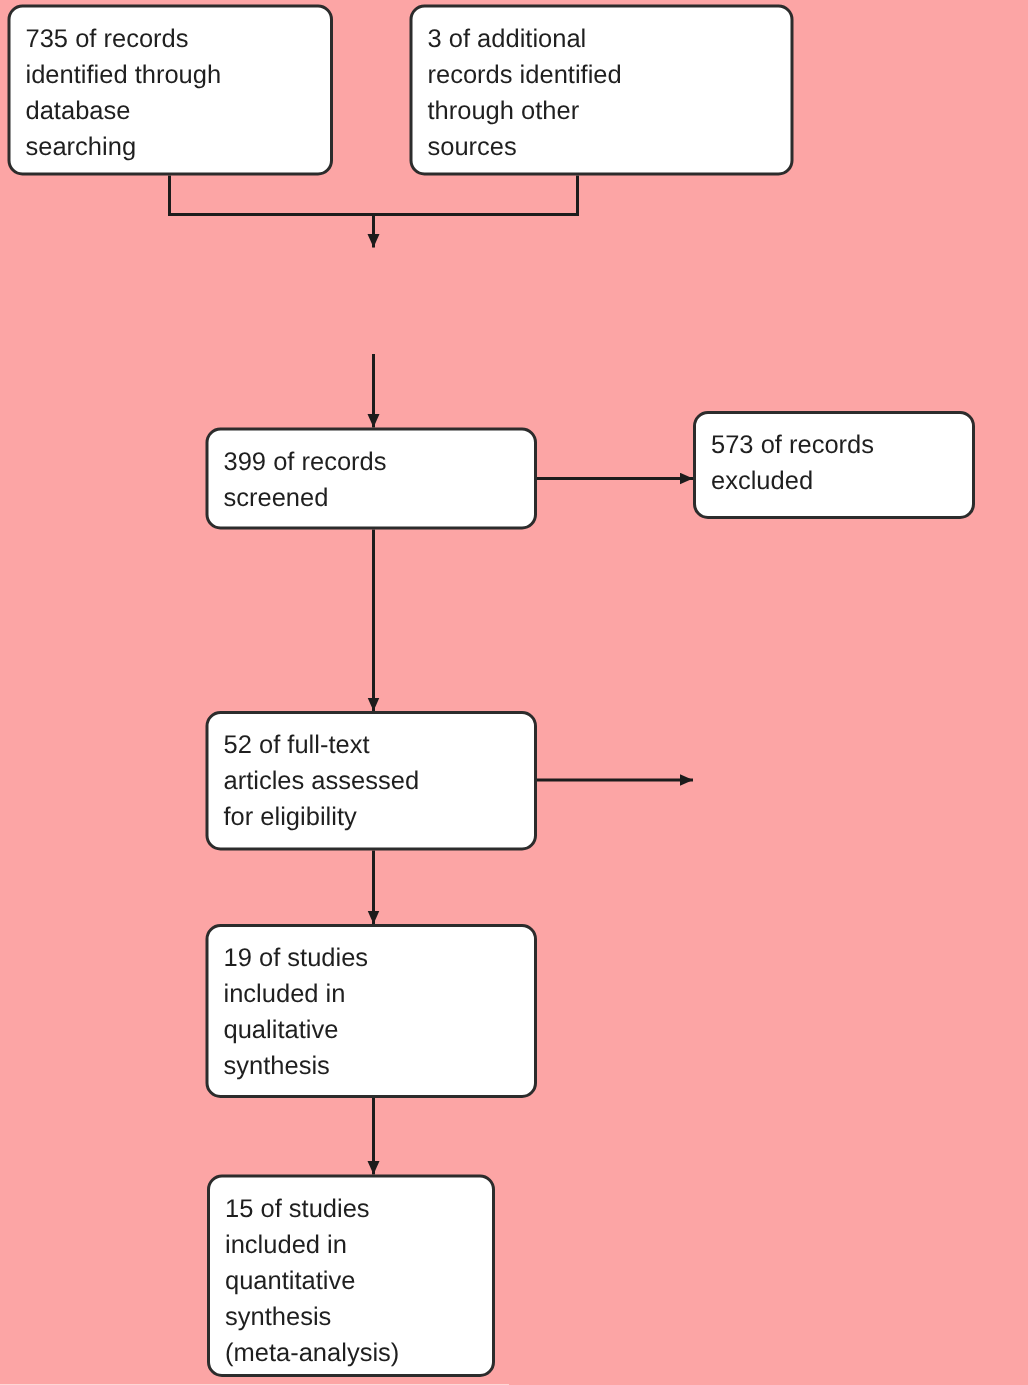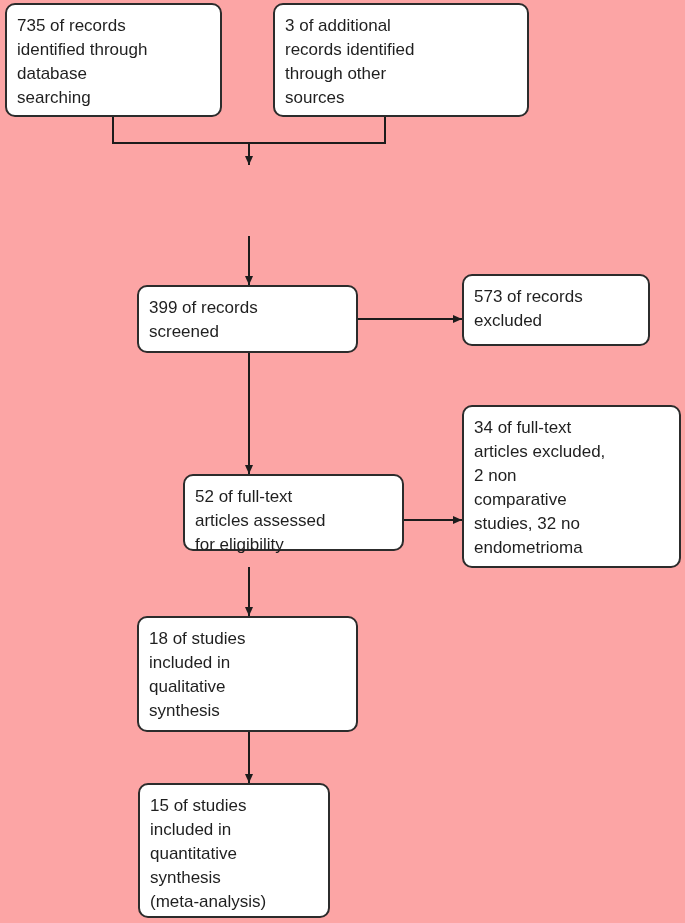--- a/index.html
+++ b/index.html
@@ -41,21 +41,21 @@
   }
   .node .node-text {
     white-space: pre-line;
   }
   
   .n0 { left: 5px;   top: 3px;   width: 217px; height: 114px; }
   .n1 { left: 273px; top: 3px;   width: 256px; height: 114px; }
   .n2 { left: 70px;  top: 165px; width: 358px; height: 71px;  }
   .n3 { left: 137px; top: 285px; width: 221px; height: 68px;  }
   .n4 { left: 462px; top: 274px; width: 188px; height: 72px;  }
-  .n5 { left: 137px; top: 474px; width: 221px; height: 77px; margin-left: 46px;  }
+  .n5 { left: 137px; top: 474px; width: 221px; height: 93px;  }
   .n6 { left: 462px; top: 405px; width: 219px; height: 163px; }
   .n7 { left: 137px; top: 616px; width: 221px; height: 116px; }
   .n8 { left: 138px; top: 783px; width: 192px; height: 135px; }
 </style>
 </head>
 <body>
 
 <div class="canvas">
 
   <svg class="connectors" width="685" height="923" viewBox="0 0 685 923" xmlns="http://www.w3.org/2000/svg">
@@ -105,31 +105,23 @@
     <span class="node-text">573 of records
 excluded</span>
   </div>
 
   <div class="node n5">
     <span class="node-text">52 of full-text
 articles assessed
 for eligibility</span>
   </div>
 
-  <div class="node n6">
-    <span class="node-text">34 of full-text
-articles excluded,
-2 non
-comparative
-studies, 32 no
-endometrioma</span>
-  </div>
 
   <div class="node n7">
-    <span class="node-text">18 of studies
+    <span class="node-text">19 of studies
 included in
 qualitative
 synthesis</span>
   </div>
 
   <div class="node n8">
     <span class="node-text">15 of studies
 included in
 quantitative
 synthesis

